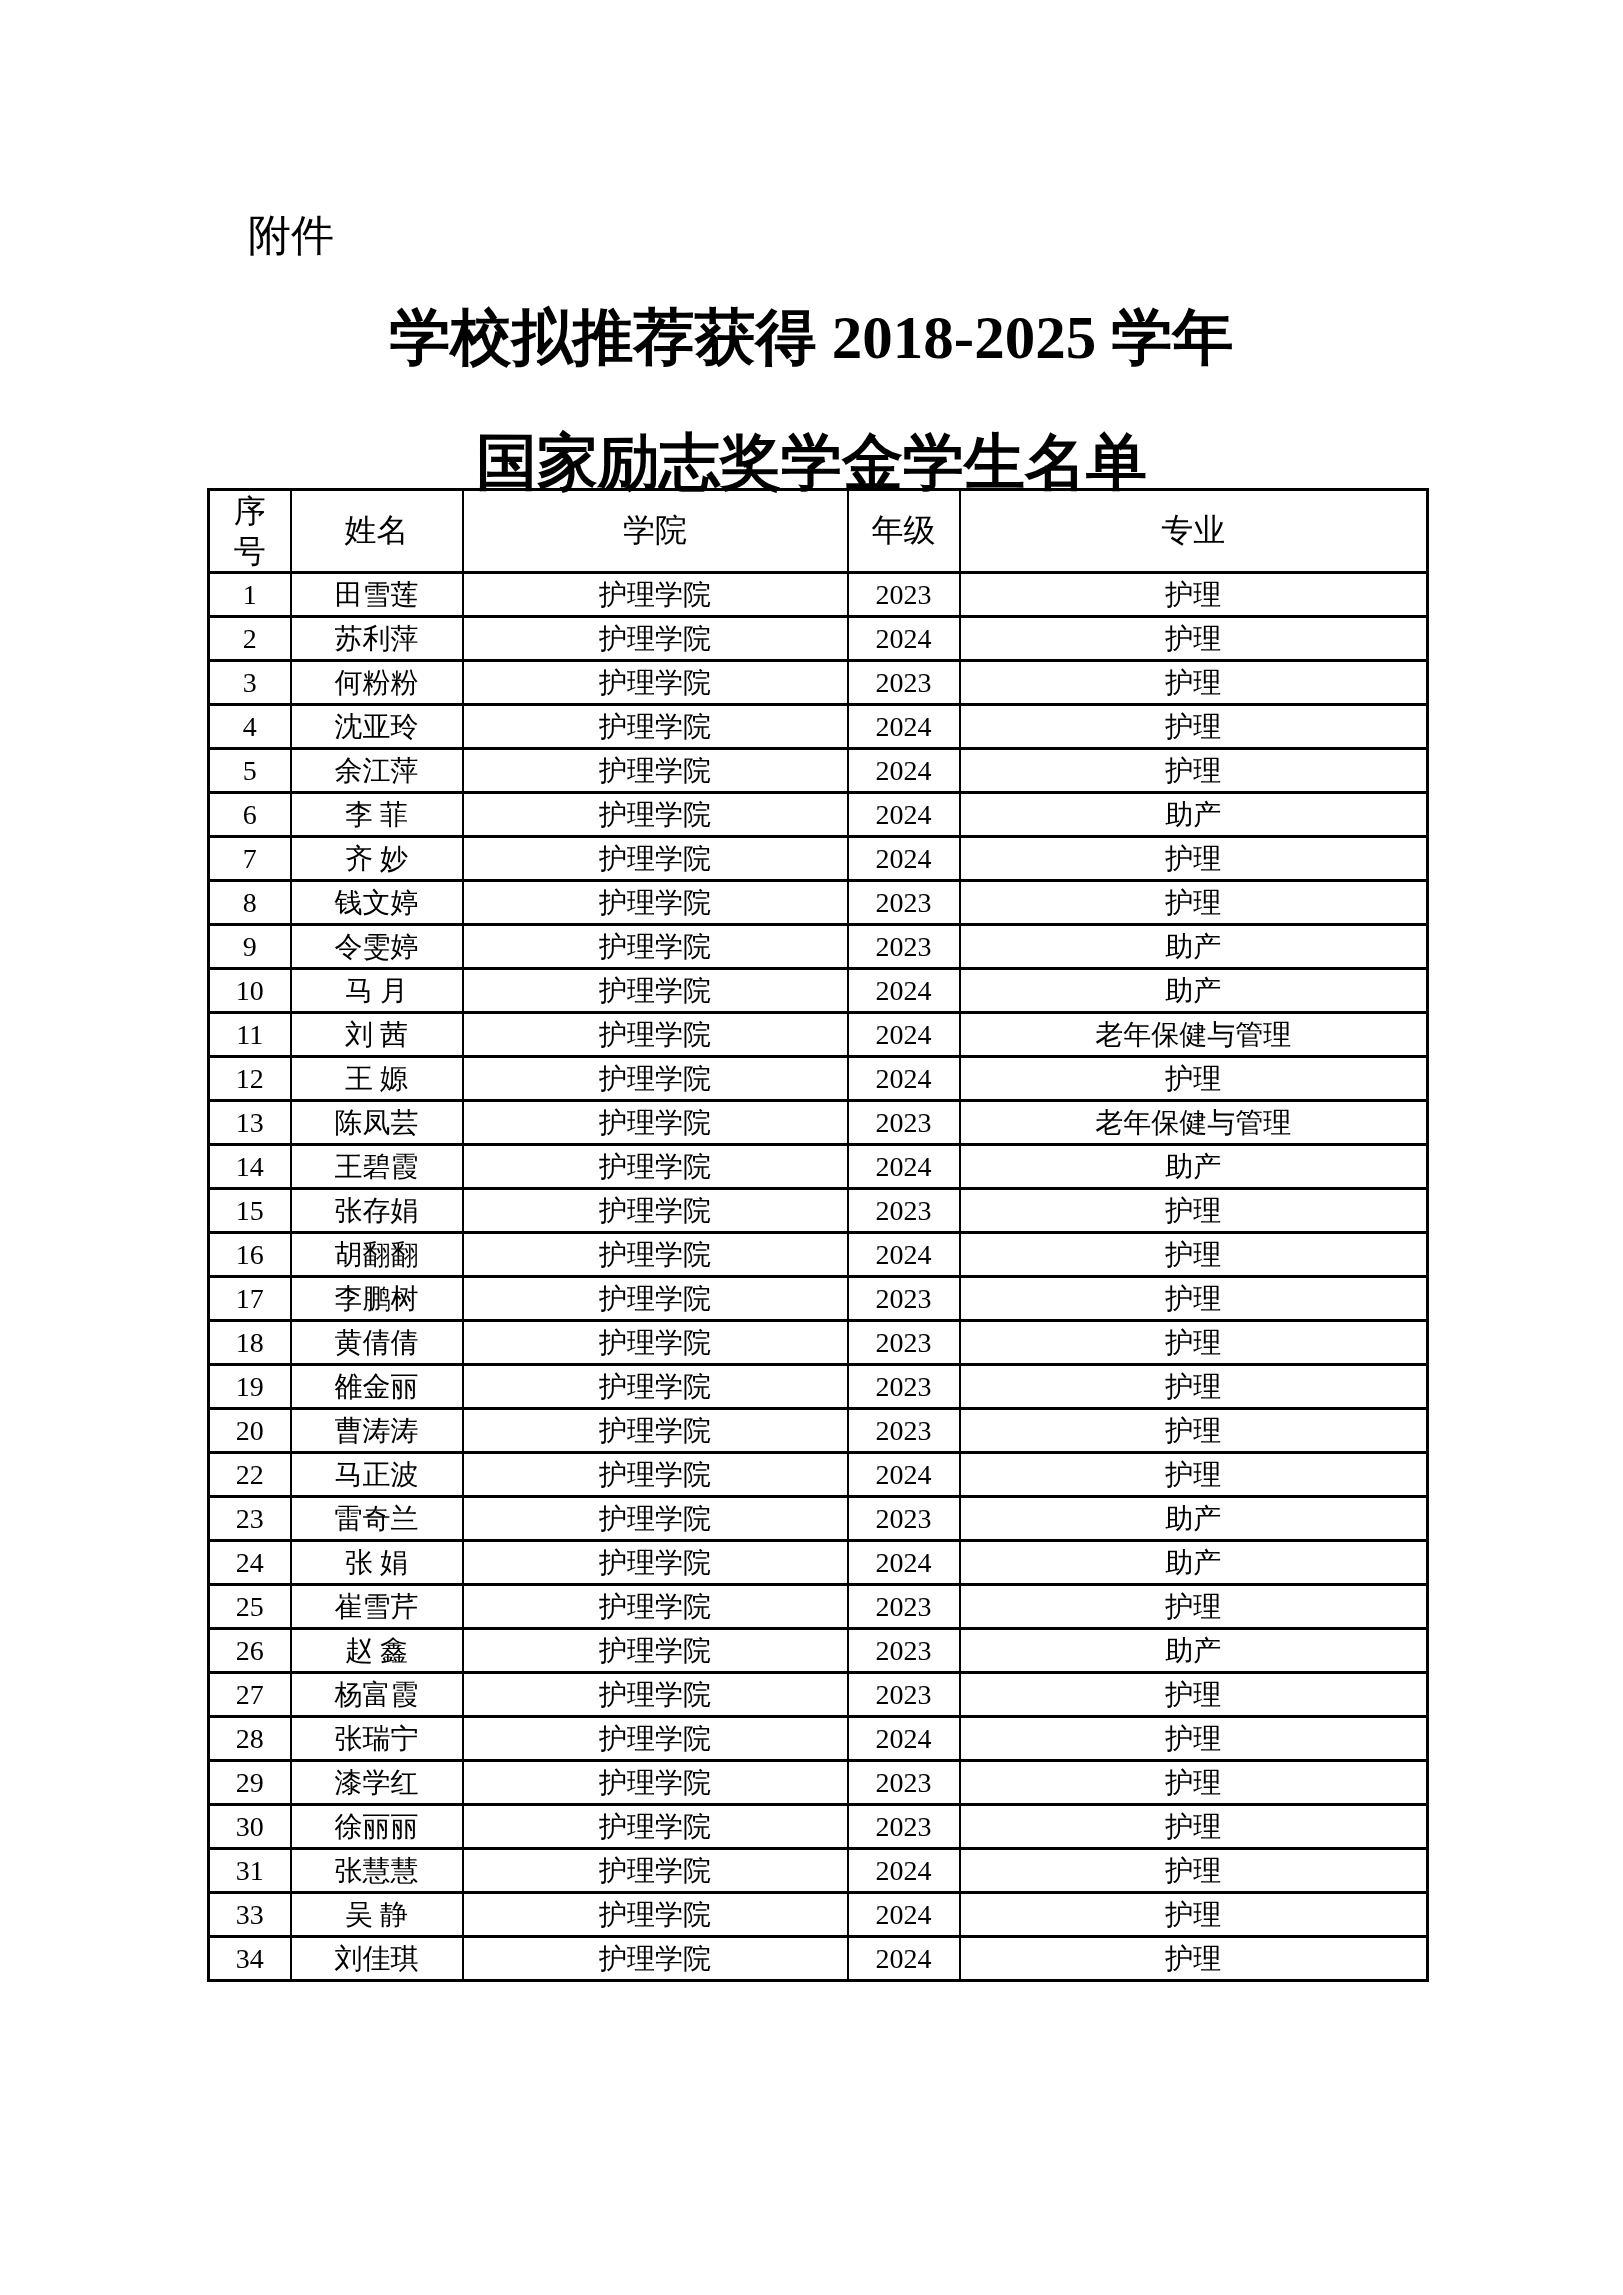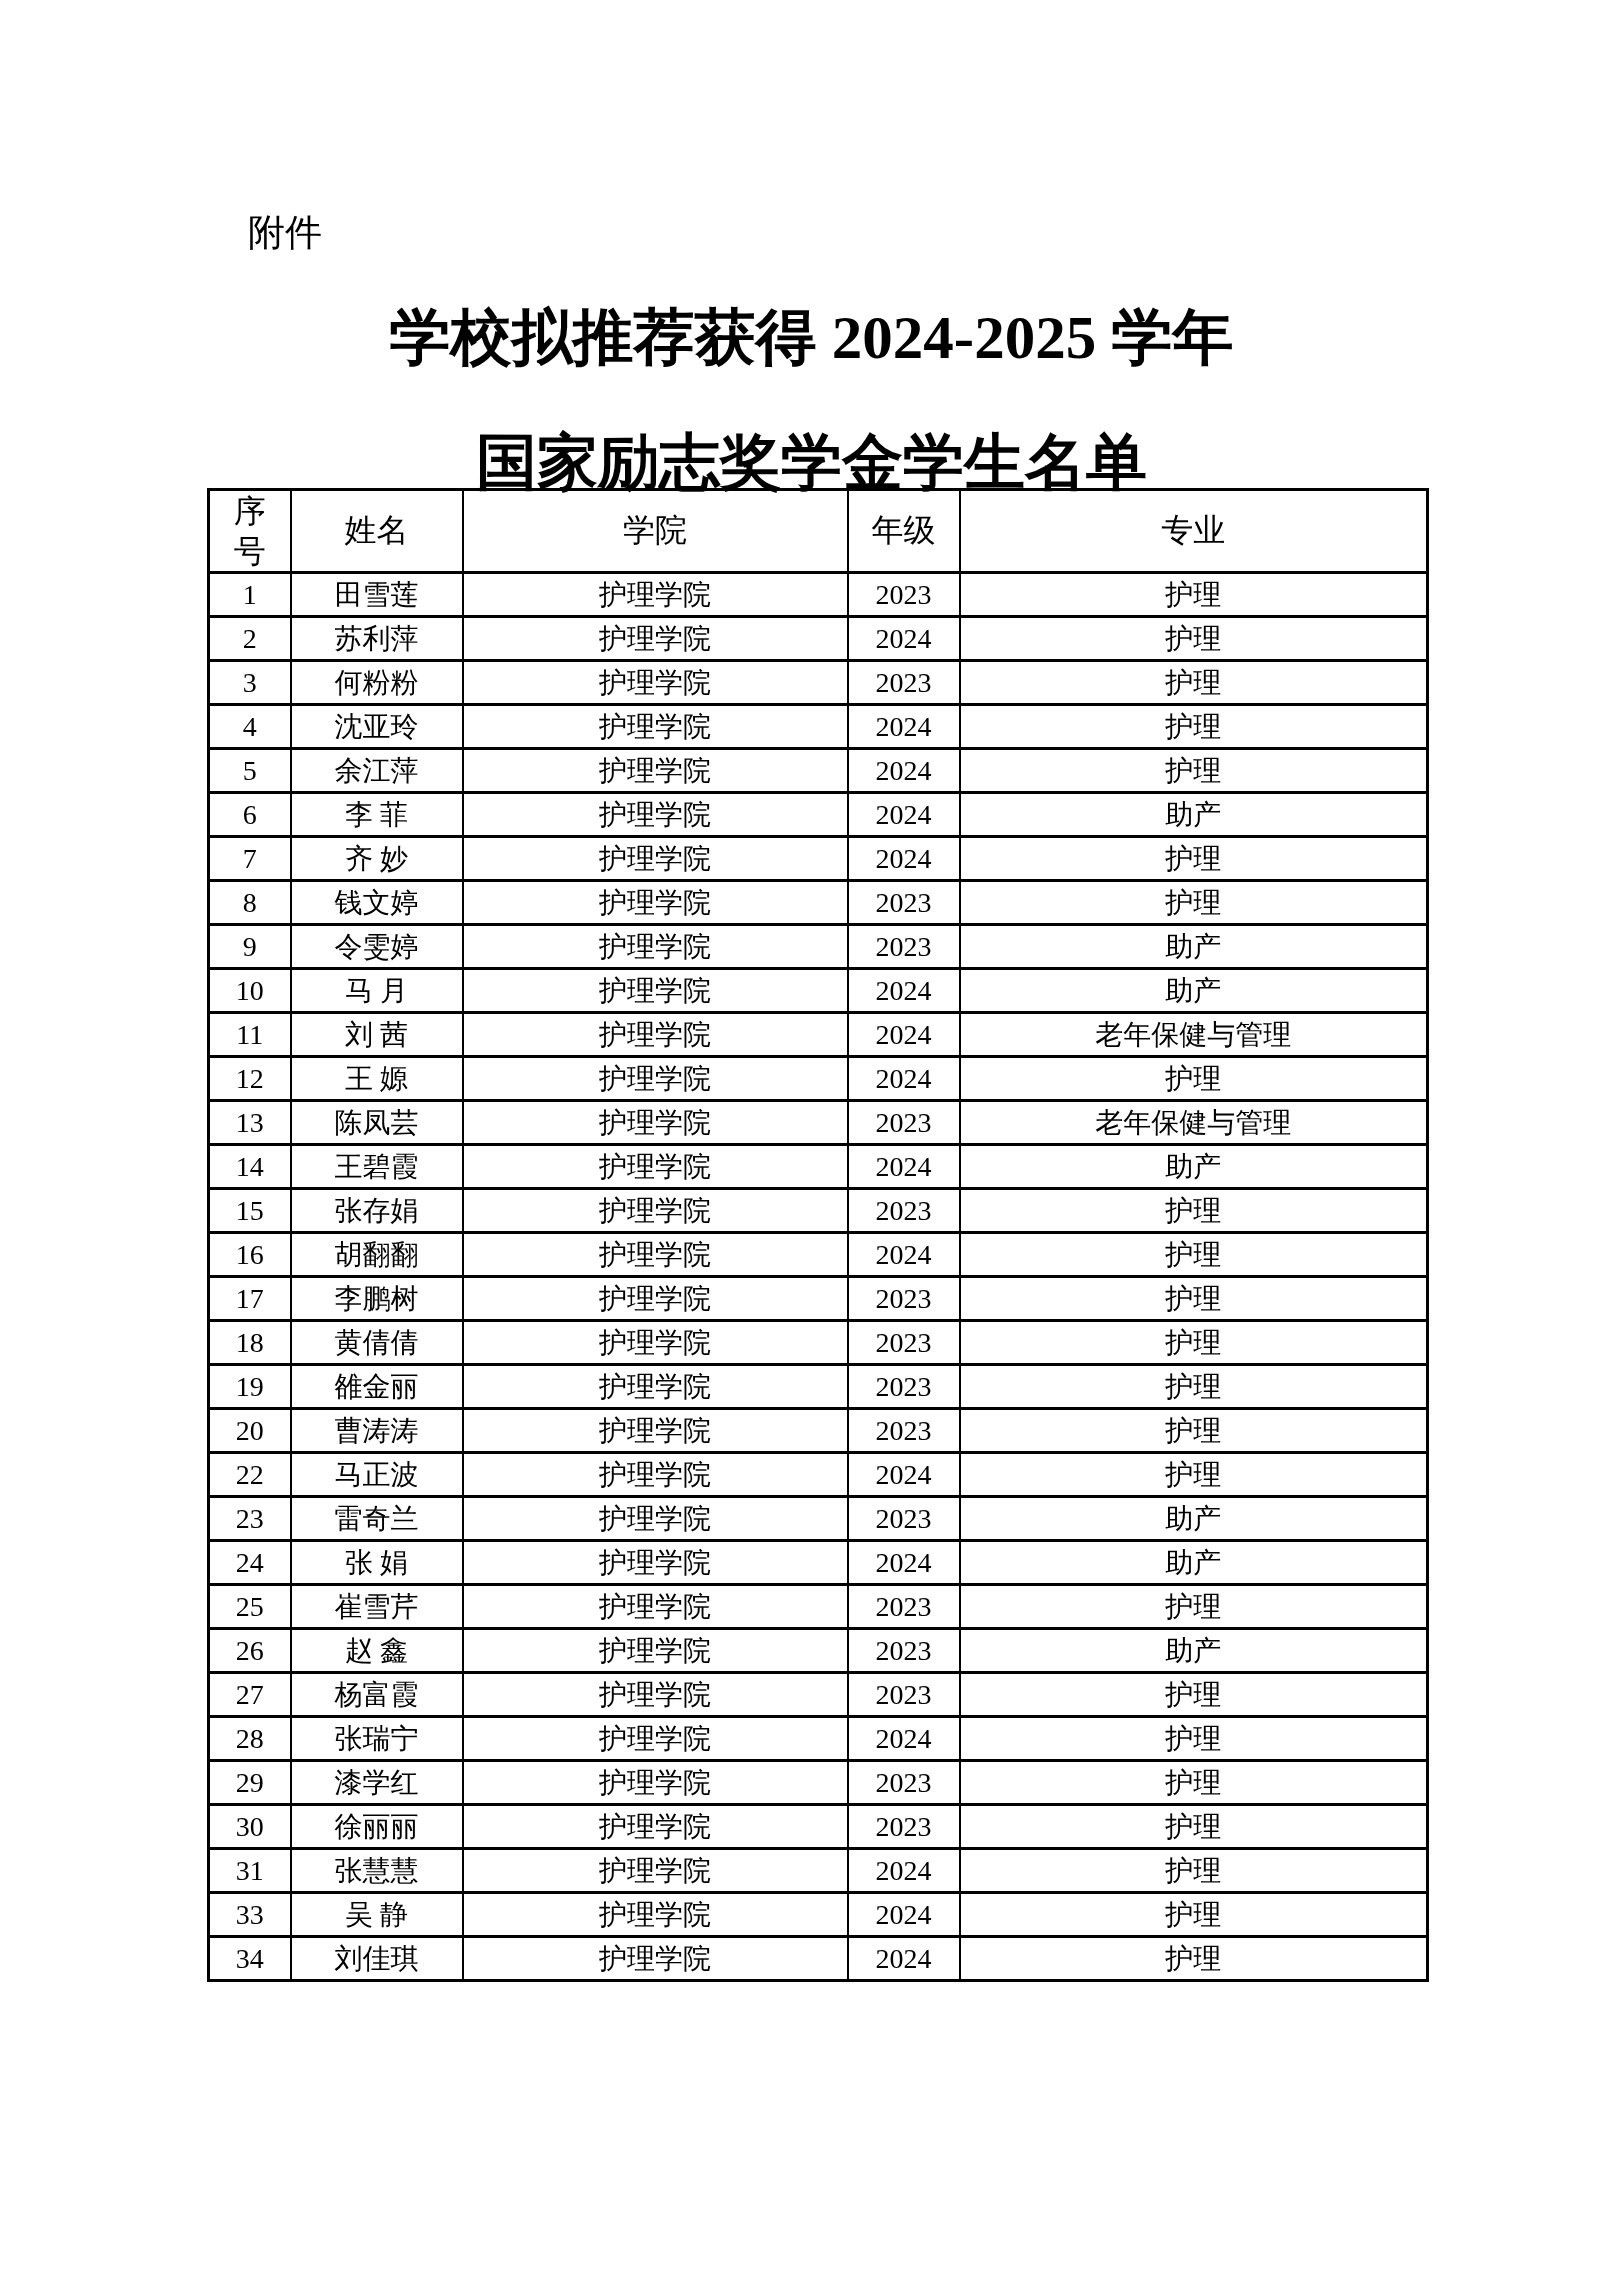--- a/index.html
+++ b/index.html
@@ -14,21 +14,21 @@
     background: #ffffff;
     color: #000000;
     font-family: "Liberation Serif", serif;
     overflow: hidden;
   }
   .attachment {
     position: absolute;
     left: 248px;
     top: 214px;
     font-family: "Liberation Sans", sans-serif;
-    font-size: 37px;
+    font-size: 43px;
     line-height: 1;
     color: #000000;
   }
   .title {
     position: absolute;
     left: 0;
     width: 100%;
     text-align: center;
     font-family: "Liberation Serif", serif;
     font-weight: bold;
@@ -78,21 +78,21 @@
     line-height: 1.25;
   }
 </style>
 </head>
 <body>
 
 <div class="page">
 
   <div class="attachment">附件</div>
 
-  <div class="title title-line1">学校拟推荐获得 2024-2025 学年</div>
+  <div class="title title-line1">学校拟推荐获得 2018-2025 学年</div>
 
   <div class="title title-line2">国家励志奖学金学生名单</div>
 
   <table class="roster">
     <colgroup>
       <col style="width:82px">
       <col style="width:172px">
       <col style="width:385px">
       <col style="width:112px">
       <col style="width:468px">

